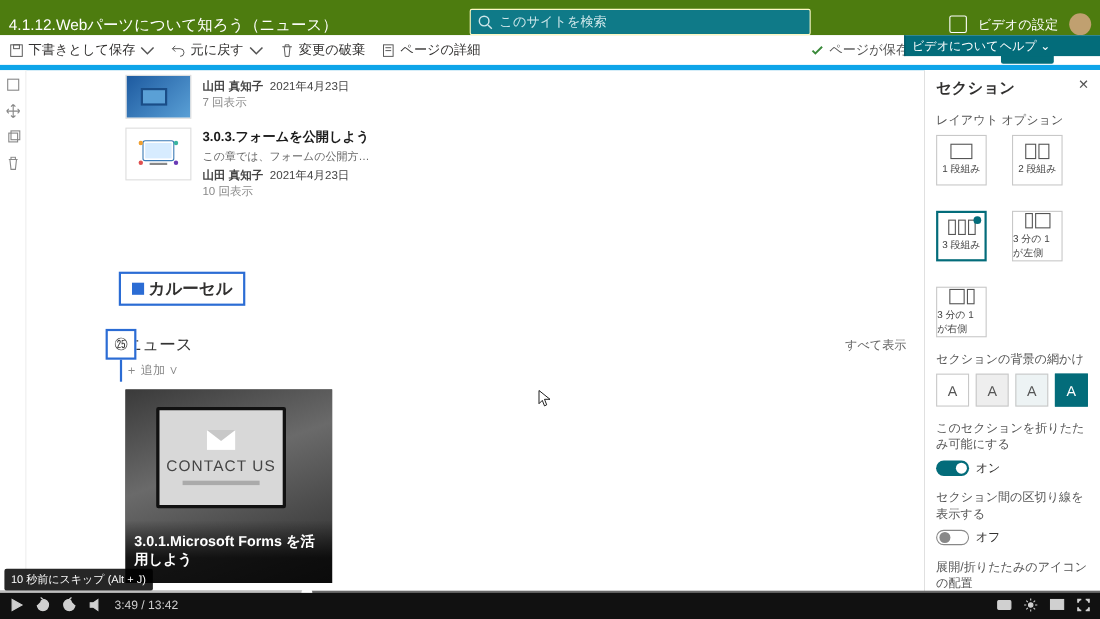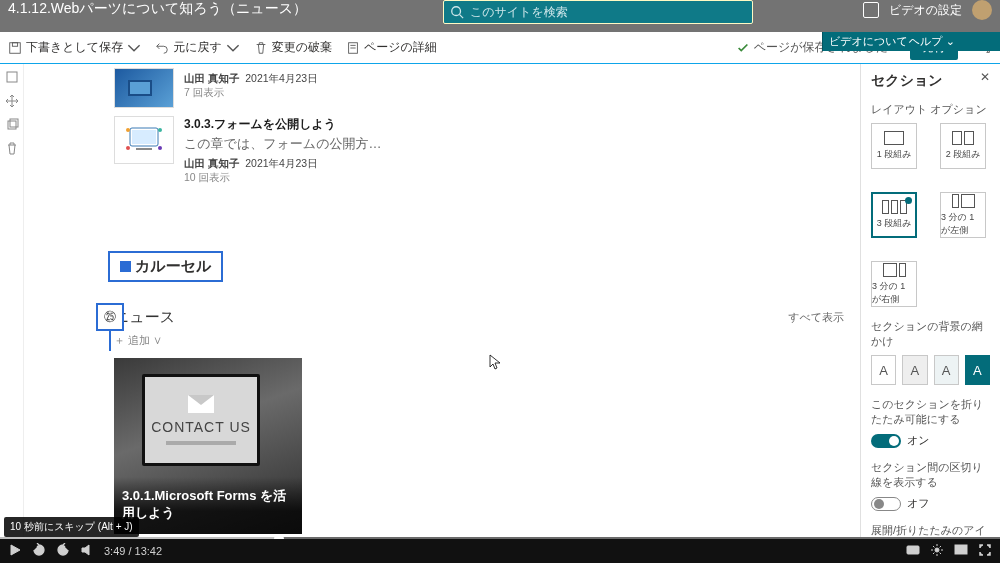--- a/index.html
+++ b/index.html
@@ -1,52 +1,52 @@
 <!DOCTYPE html>
 <html><head>
 <meta charset="utf-8">
 <style>
 *{margin:0;padding:0;box-sizing:border-box;font-family:"Segoe UI","Meiryo UI",Meiryo,sans-serif}
 body{width:1000px;height:563px;overflow:hidden;background:#e8e8e8;font-size:12px;color:#323130}
 
 
-.topbar{height:32px;background:#737373;color:#fff;display:flex;align-items:flex-start;padding:0 8px;gap:16px}
+.topbar{height:32px;background:#4d7c0f;color:#fff;display:flex;align-items:flex-end;padding:0 8px;gap:0}
 .topbar .title{font-size:14px;flex:0 0 auto}
 .topbar .spacer{flex:1}
 .search{width:310px;height:24px;background:#0f7a88;border:1px solid #fef9c3;border-radius:2px;display:flex;align-items:center;padding:0 6px;color:#cfe7ea;font-size:12px;margin-left:40px}
 .search svg{width:14px;height:14px;margin-right:6px;stroke:#cfe7ea;fill:none}
 .topbar .right{display:flex;align-items:center;gap:10px;font-size:12px}
 .topbar .right span.link{cursor:pointer}
 .avatar{width:20px;height:20px;border-radius:50%;background:#c0a070}
 .sq-ico{width:16px;height:16px;border:1.5px solid #fff;border-radius:2px}
 
 
-.cmdbar{height:32px;background:#fff;border-bottom:1px solid #0ea5e9;display:flex;align-items:center;padding:0 8px;gap:14px;font-size:12px;color:#323130}
+.cmdbar{height:32px;background:#fff;border-bottom:5px solid #0ea5e9;display:flex;align-items:center;padding:0 8px;gap:14px;font-size:12px;color:#323130}
 .cmdbar .grp{display:flex;align-items:center;gap:4px}
 .cmdbar .spacer{flex:1}
 .cmdbar .saved{color:#555;display:flex;align-items:center;gap:4px}
 .btn-pub{background:#036c7a;color:#fff;padding:4px 12px;border-radius:2px;margin-left:8px}
 .cmdbar svg{width:14px;height:14px}
 .chev{width:10px;height:10px}
 
 
 
 .shell{display:flex;height:calc(100% - 32px - 32px - 22px);background:#fff;position:relative}
 .railL{width:24px;background:#fff;border-right:1px solid #eee;display:flex;flex-direction:column;align-items:center;padding-top:6px;gap:10px;color:#777}
 .railL div{width:14px;height:14px}
 .canvas{flex:1;overflow:hidden;position:relative;padding:4px 16px 0 90px}
-.panel{width:140px;border-left:1px solid #e0e0e0;background:#fff;padding:8px 10px;overflow:auto}
+.panel{width:160px;border-left:1px solid #e0e0e0;background:#fff;padding:8px 10px;overflow:auto}
 
 
 .newsitem{display:flex;gap:10px;margin-bottom:8px}
 .thumb{width:60px;height:40px;background:linear-gradient(135deg,#1d5aa0,#5aa0d6);border:1px solid #ddd;flex:0 0 60px;display:flex;align-items:center;justify-content:center}
 .thumb2{width:60px;height:48px;background:#fff;border:1px solid #ddd;flex:0 0 60px;display:flex;align-items:center;justify-content:center}
 .thumb2 svg{width:44px;height:36px}
 .newsmeta .ntitle{font-size:12px;font-weight:600;color:#1b1b1b}
-.newsmeta .ndesc{font-size:13px;color:#666;margin-top:2px}
+.newsmeta .ndesc{font-size:10px;color:#666;margin-top:2px}
 .newsmeta .nby{font-size:10.5px;color:#444;margin-top:4px}
 .newsmeta .nby b{font-weight:600}
 .newsmeta .nview{font-size:10.5px;color:#888}
 
 .marker25{position:absolute;left:-18px;top:110px;width:28px;height:28px;border:2px solid #2b6cd4;background:#fff;display:flex;align-items:center;justify-content:center;font-size:12px;color:#333}
 .markerline{position:absolute;left:-5px;top:138px;width:2px;height:20px;background:#2b6cd4}
 .sec-h{display:inline-flex;align-items:center;gap:4px;border:2px solid #2b6cd4;padding:4px 10px;margin-top:58px;margin-left:-6px;font-size:15px;font-weight:600}
 .sec-h .sqm{width:11px;height:11px;background:#2b6cd4}
 
 .newsblock{margin-top:26px}

